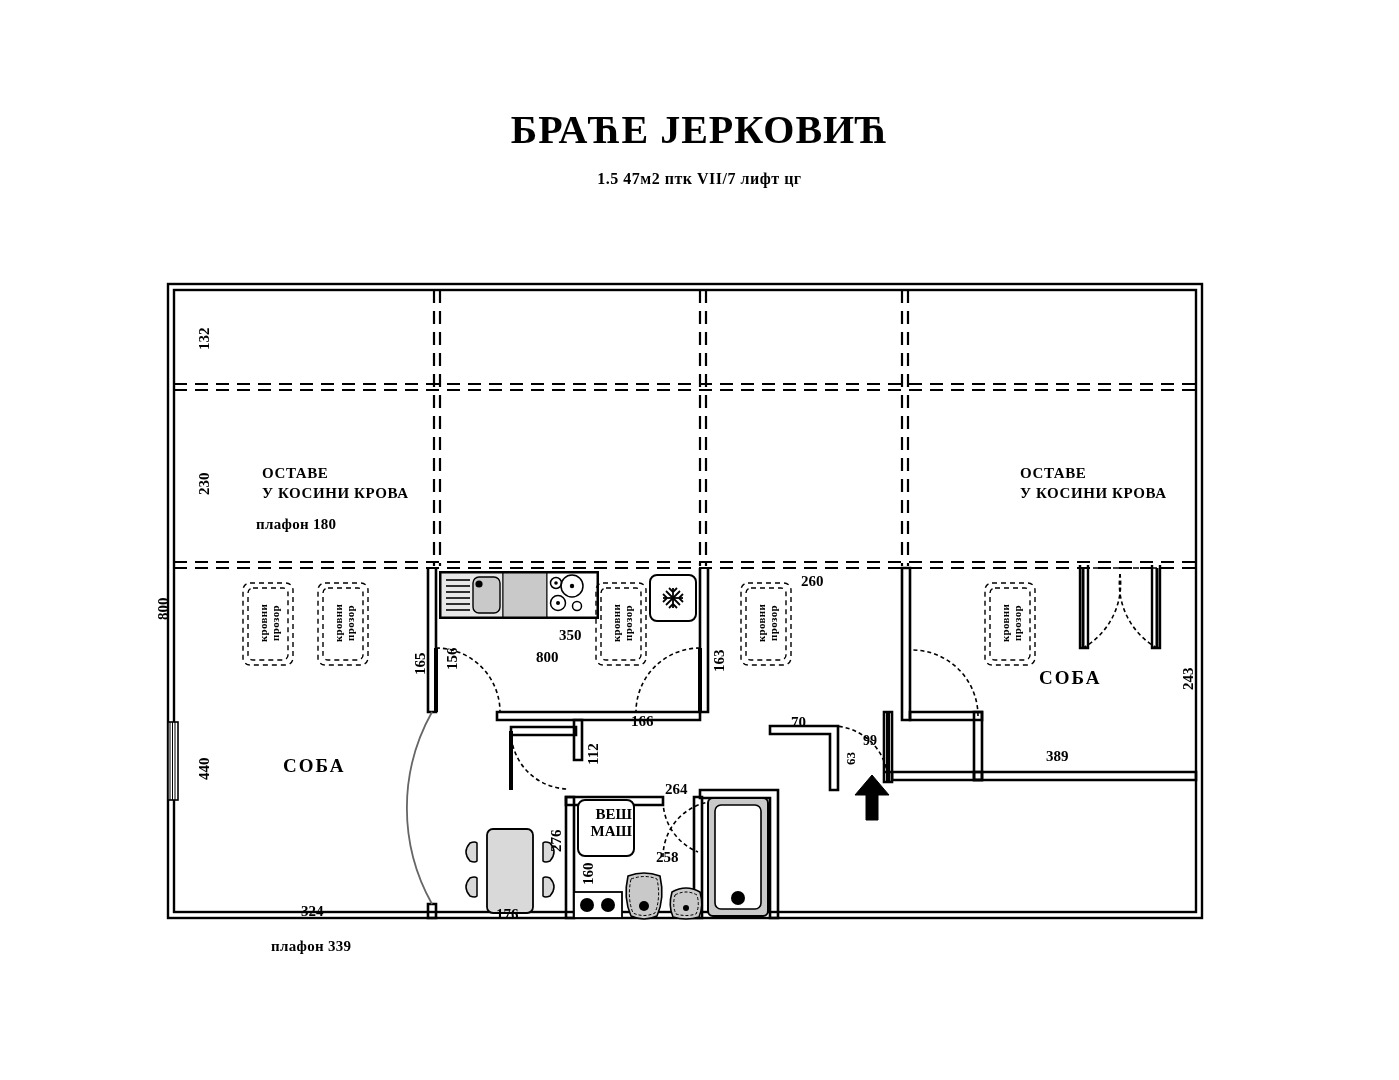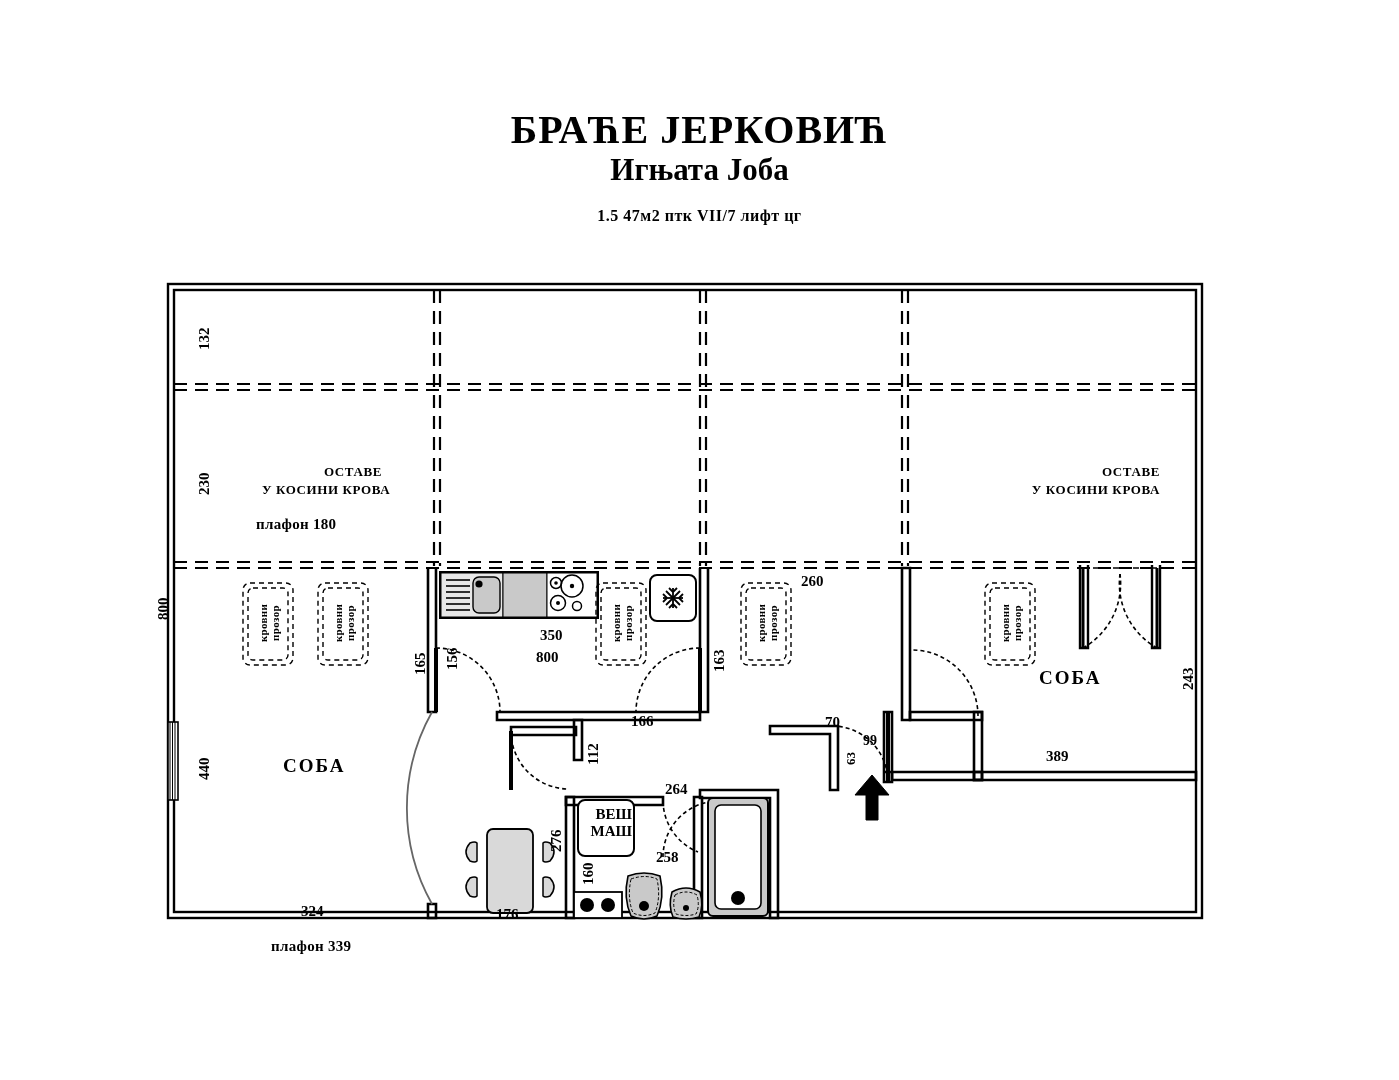--- a/index.html
+++ b/index.html
@@ -14,34 +14,33 @@
 
   
   #plan{position:absolute;left:0;top:0;width:1399px;height:1080px;}
   #plan svg{position:absolute;left:0;top:0;}
 
   
   .lbl{position:absolute;font-family:"Liberation Serif",serif;font-weight:bold;white-space:nowrap;}
   .dim{font-size:15px;}
   .dimv{font-size:15px;transform:rotate(-90deg);transform-origin:left top;}
   .room{font-size:19px;letter-spacing:2px;}
-  .stor{font-size:13px;text-align:right;line-height:1.35;letter-spacing:.6px;}
+  .stor{font-size:15px;text-align:left;line-height:1.35;letter-spacing:.6px;}
   .plaf{font-size:15px;letter-spacing:.3px;}
   .sky{font-size:11px;font-weight:bold;line-height:1.05;letter-spacing:.3px;
        transform:rotate(-90deg);transform-origin:left top;text-align:center;}
   .vesh{font-size:15px;font-weight:bold;line-height:1.1;text-align:right;}
 </style>
 </head>
 <body>
 
 <div id="page">
 
   <div class="title-block">
     <div class="t1">БРАЋЕ ЈЕРКОВИЋ</div>
-    <div class="t2">Игњата Јоба</div>
     <div class="t3">1.5  47м2   птк  VII/7   лифт  цг</div>
   </div>
 
   <div id="plan">
     <svg width="1399" height="1080" viewBox="0 0 1399 1080">
       <g fill="none" stroke="#000" stroke-width="2.4">
 
         <rect x="168" y="284" width="1034" height="634"></rect>
         <rect x="174" y="290" width="1022" height="622"></rect>
       </g>
@@ -282,32 +281,32 @@
 
     <div class="lbl dimv" style="left:196px;top:350px;">132</div>
     <div class="lbl dimv" style="left:196px;top:495px;">230</div>
     <div class="lbl dimv" style="left:155px;top:620px;">800</div>
     <div class="lbl dimv" style="left:196px;top:780px;">440</div>
     <div class="lbl dim" style="left:301px;top:903px;">324</div>
     <div class="lbl dim" style="left:496px;top:906px;">176</div>
 
     <div class="lbl dimv" style="left:412px;top:675px;">165</div>
     <div class="lbl dimv" style="left:444px;top:670px;">156</div>
-    <div class="lbl dim" style="left:540px;top:627px;">350</div>
+    <div class="lbl dim" style="left:559px;top:627px;">350</div>
     <div class="lbl dim" style="left:536px;top:649px;">800</div>
     <div class="lbl dimv" style="left:711px;top:672px;">163</div>
     <div class="lbl dim" style="left:631px;top:713px;">166</div>
     <div class="lbl dimv" style="left:585px;top:765px;">112</div>
 
     <div class="lbl dimv" style="left:548px;top:852px;">276</div>
     <div class="lbl dimv" style="left:580px;top:885px;">160</div>
     <div class="lbl dim" style="left:665px;top:781px;">264</div>
     <div class="lbl dim" style="left:656px;top:849px;">258</div>
 
     <div class="lbl dim" style="left:801px;top:573px;font-family:Liberation Serif, serif;">260</div>
-    <div class="lbl dim" style="left:825px;top:714px;text-align:right;">70</div>
+    <div class="lbl dim" style="left:791px;top:714px;text-align:right;">70</div>
     <div class="lbl dimv" style="left:843px;top:765px;font-size:13px;">63</div>
     <div class="lbl dim" style="left:863px;top:733px;font-size:14px;">99</div>
 
     <div class="lbl dim" style="left:1046px;top:748px;">389</div>
     <div class="lbl dimv" style="left:1180px;top:690px;">243</div>
   </div>
 </div>
 
 </body></html>

